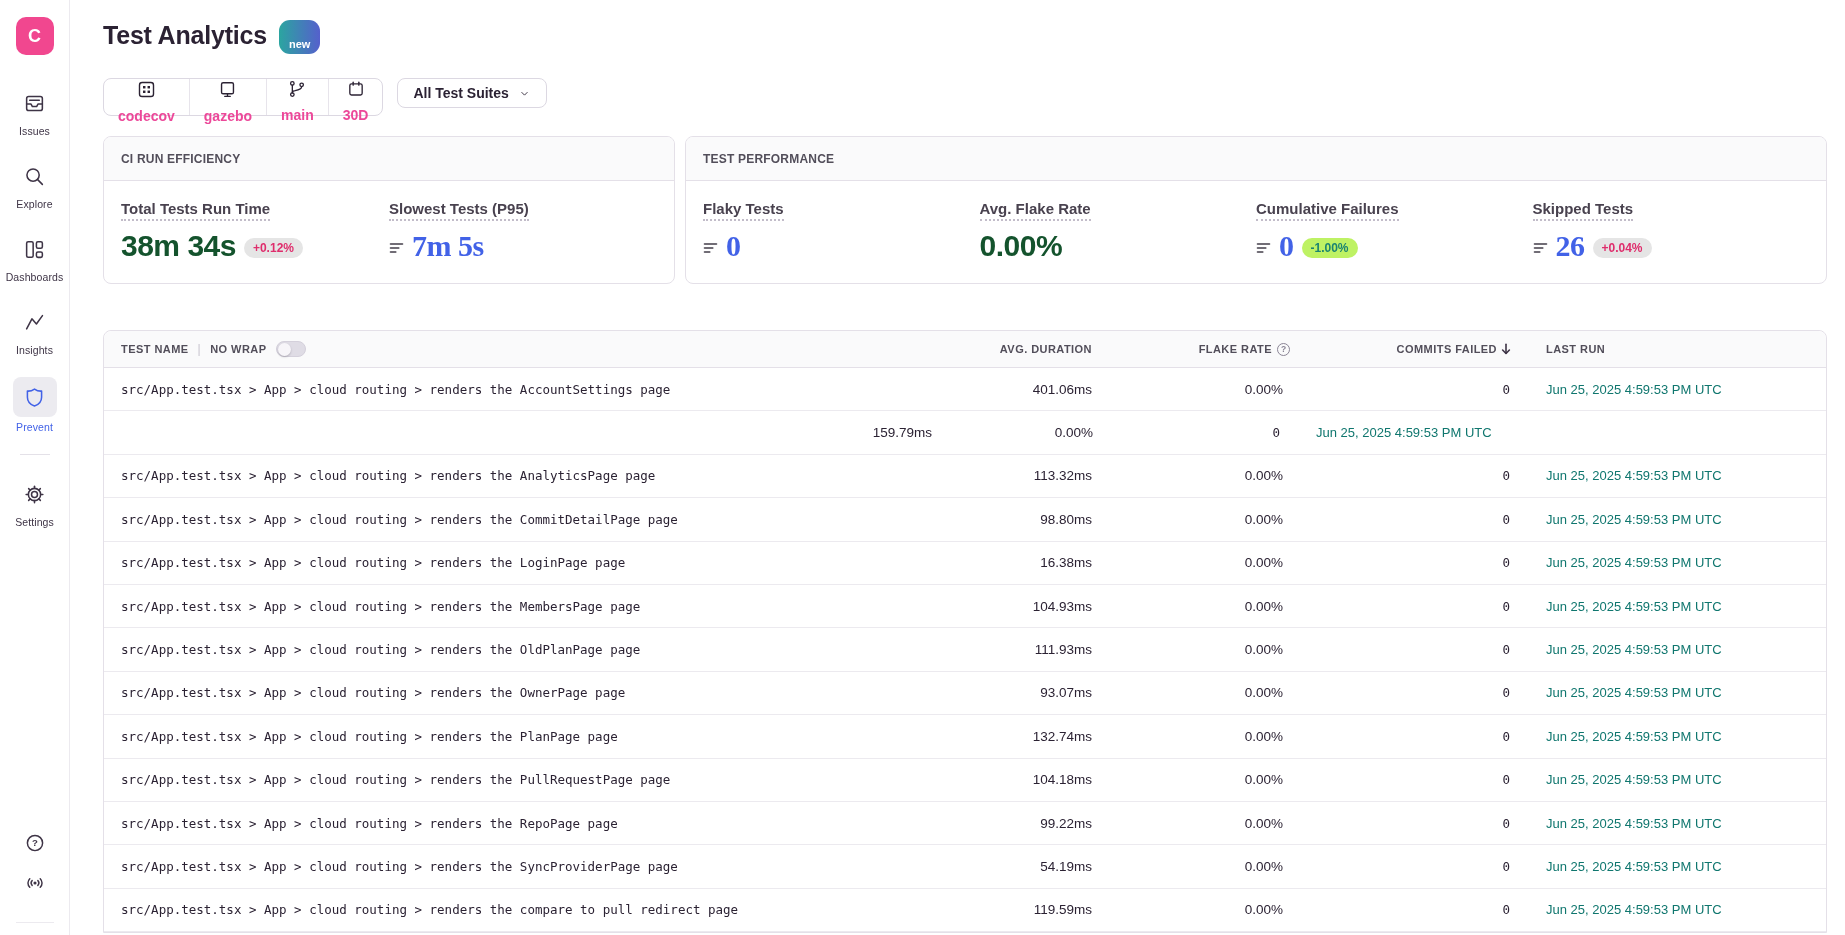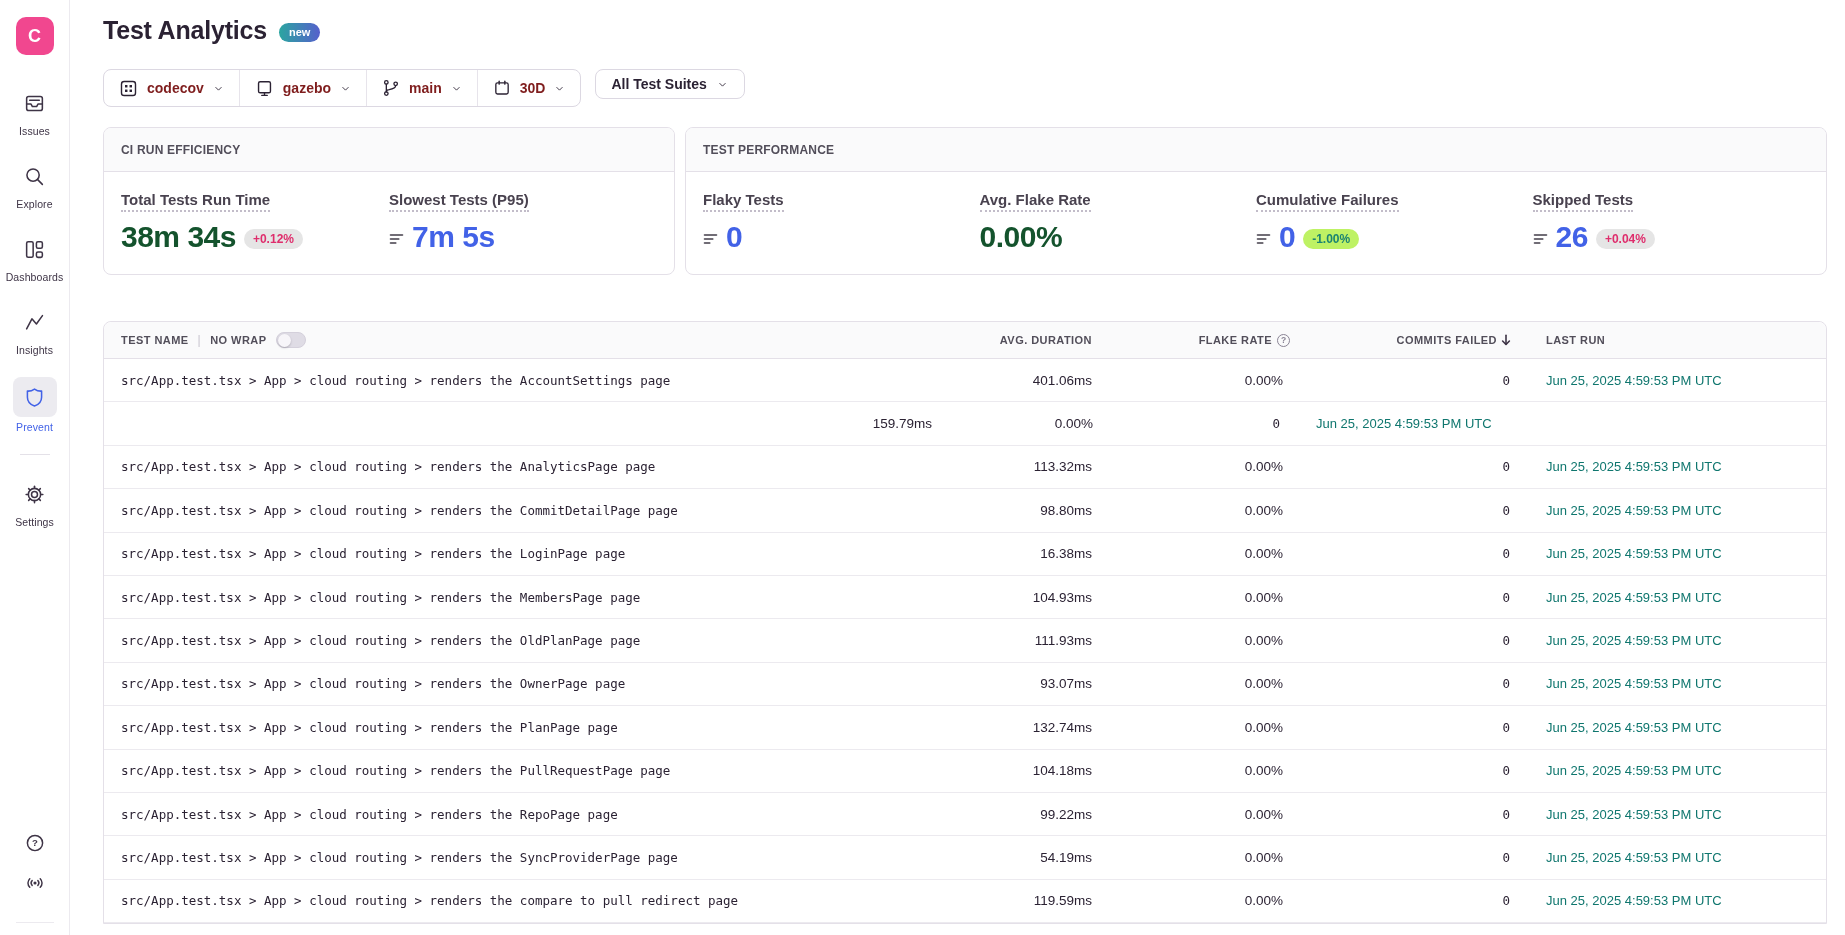--- a/index.html
+++ b/index.html
@@ -27,27 +27,27 @@
   .foot-divider { width:38px; height:1px; background:#ECEAEF; margin-top:10px; }
 
   svg.ic { fill:none; stroke-width:1.6; stroke-linecap:round; stroke-linejoin:round; }
 
   
   .main { margin-left:70px; padding:16px 18px 0 33px; }
 
   .page-head { display:flex; align-items:center; gap:12px; }
   .page-title { font-size:25px; font-weight:700; letter-spacing:-.2px; color:#2B2233; }
   .new-badge { background:linear-gradient(90deg,#2BA5A0,#5560CC); color:#fff;
-    font-size:11px; font-weight:600; padding:3px 10px 4px; border-radius:11px; margin-top:4px; }
+    font-size:11px; font-weight:600; padding:18px 10px 4px; border-radius:11px; margin-top:4px; }
 
   
   .filter-row { margin-top:24px; display:flex; gap:14px; }
   .filter-group { display:flex; border:1px solid #DCD8E2; border-radius:8px; background:#fff; height:38px; }
   .filter-seg { display:flex; align-items:center; gap:8px; padding:0 14px;
-    border-right:1px solid #E7E4EB; font-size:14px; font-weight:700; cursor:pointer; color:#7f1d1d; }
+    border-right:1px solid #E7E4EB; font-size:14px; font-weight:700; cursor:pointer; color:#ec4899;flex-direction:column; }
   .filter-seg:last-child { border-right:none; }
   .filter-seg svg, .suites-btn svg { flex:none; }
   .suites-btn { display:flex; align-items:center; gap:9px; border:1px solid #DCD8E2;
     border-radius:8px; background:#fff; height:30px; padding:0 15px;
     font-size:14px; font-weight:700; cursor:pointer; color:#2B2233; }
   .chev { stroke:#2B2233; }
 
   
   .cards-row { margin-top:20px; display:flex; gap:10px; }
   .card { border:1px solid #E4E0E8; border-radius:8px; background:#fff; overflow:hidden; }
@@ -55,21 +55,21 @@
   .card.performance { flex:1; }
   .card-header { background:#FAFAFB; border-bottom:1px solid #E4E0E8; padding:15px 17px 14px;
     font-size:12px; font-weight:700; color:#524E5A; letter-spacing:.2px; }
   .card-body { display:flex; padding:19px 17px 20px; }
   .card.efficiency .metric { width:340px; }
   .card.performance .metric { width:281px; }
   .metric-label { display:inline-block; font-size:15px; font-weight:700; color:#49424F;
     border-bottom:2px dotted #C2BCC9; padding-bottom:2px; cursor:help; }
   .metric-value-row { margin-top:8px; display:flex; align-items:center; gap:8px; }
   .metric-value { font-size:30px; font-weight:700; letter-spacing:-.5px; color:#14532d; }
-  .metric-value.blue { color:#4262E7; }
+  .metric-value.blue { color:#4262E7;font-family:Liberation Serif, serif; }
   .pill { font-size:12px; font-weight:600; padding:3px 9px; border-radius:12px; margin-top:3px; }
   .pill.pink { background:#e5e5e5; color:#DF2D6C; }
   .pill.gray { background:#bef264; color:#1B8471; }
   .sort-lines { margin-right:-1px; margin-top:2px; }
 
   
   .table { margin-top:46px; border:1px solid #E4E0E8; border-radius:8px 8px 0 0; background:#fff; }
   .tgrid { display:grid; grid-template-columns:1fr 160px 190px 230px 283px; align-items:center; }
   .thead { height:37px; background:#FAFAFB; border-bottom:1px solid #E4E0E8; border-radius:8px 8px 0 0;
     font-size:11px; font-weight:700; color:#524E5A; letter-spacing:.45px; }

